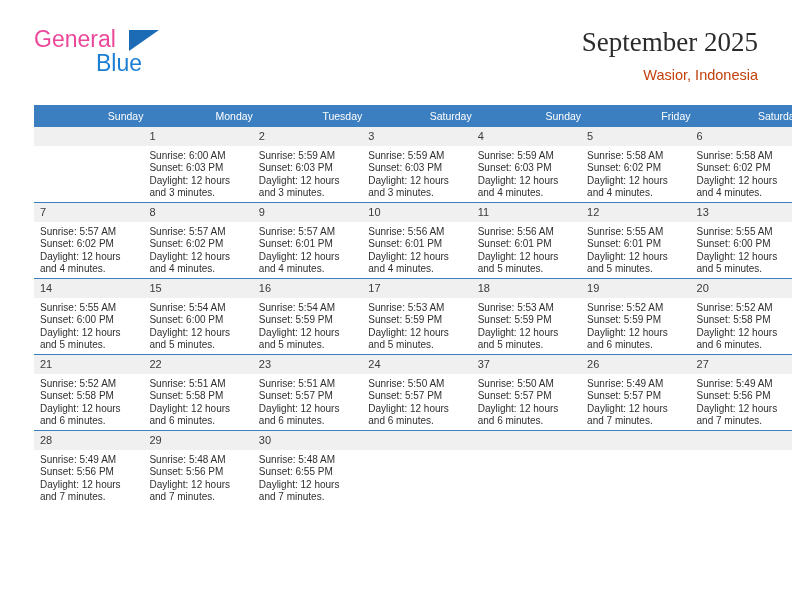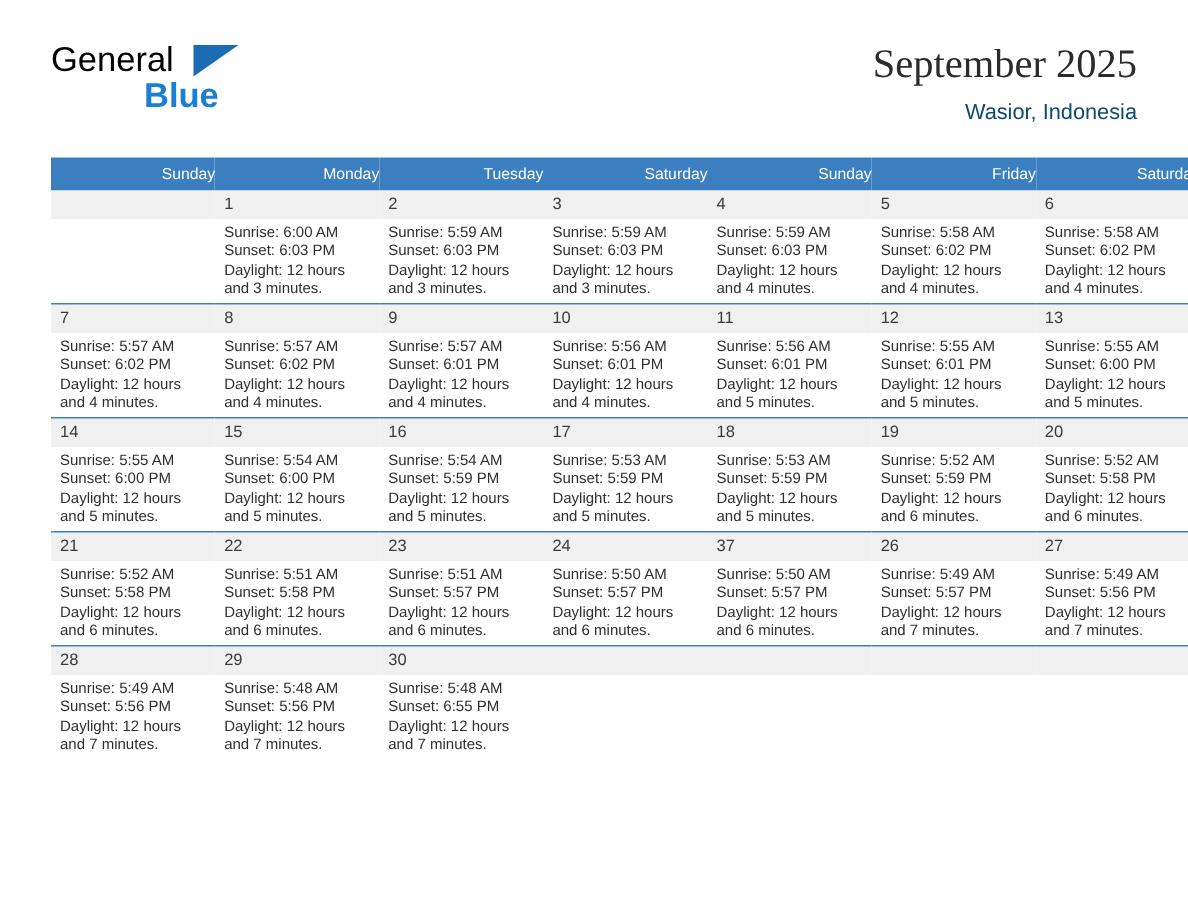--- a/index.html
+++ b/index.html
@@ -34,60 +34,60 @@
     left: 0;
     top: 0;
     width: 200px;
     height: 58px;
   }
   .logo-general {
     position: absolute;
     left: 0;
     top: 0;
     font-size: 23px;
-    color: #000000;
+    color: #ec4899;
     letter-spacing: 0px;
     line-height: 27px;
     font-weight: 400;
   }
   .logo-tri {
     position: absolute;
     left: 95px;
     top: 4px;
     width: 0;
     height: 0;
     border-left: 30px solid #1b6cb5;
     border-bottom: 21px solid transparent;
   }
   .logo-blue {
     position: absolute;
     left: 62px;
     top: 24px;
     font-size: 23px;
     color: #1b7fd4;
     line-height: 27px;
-    font-weight: 700;
+    font-weight: 400;
   }
   .title-block {
     position: absolute;
     right: 0;
     top: 0;
     text-align: right;
   }
   .cal-title {
     font-size: 27px;
     color: #2b2b2b;
     line-height: 33px;
     font-weight: 400;
     white-space: nowrap;
     font-family: Liberation Serif, serif;
   }
   .cal-subtitle {
     font-size: 14.5px;
-    color: #0c4a6e;
+    color: #c2410c;
     line-height: 20px;
     margin-top: 6px;
     white-space: nowrap;
   }
 
   
   .calendar {
     position: absolute;
     left: 34px;
     top: 105px;

